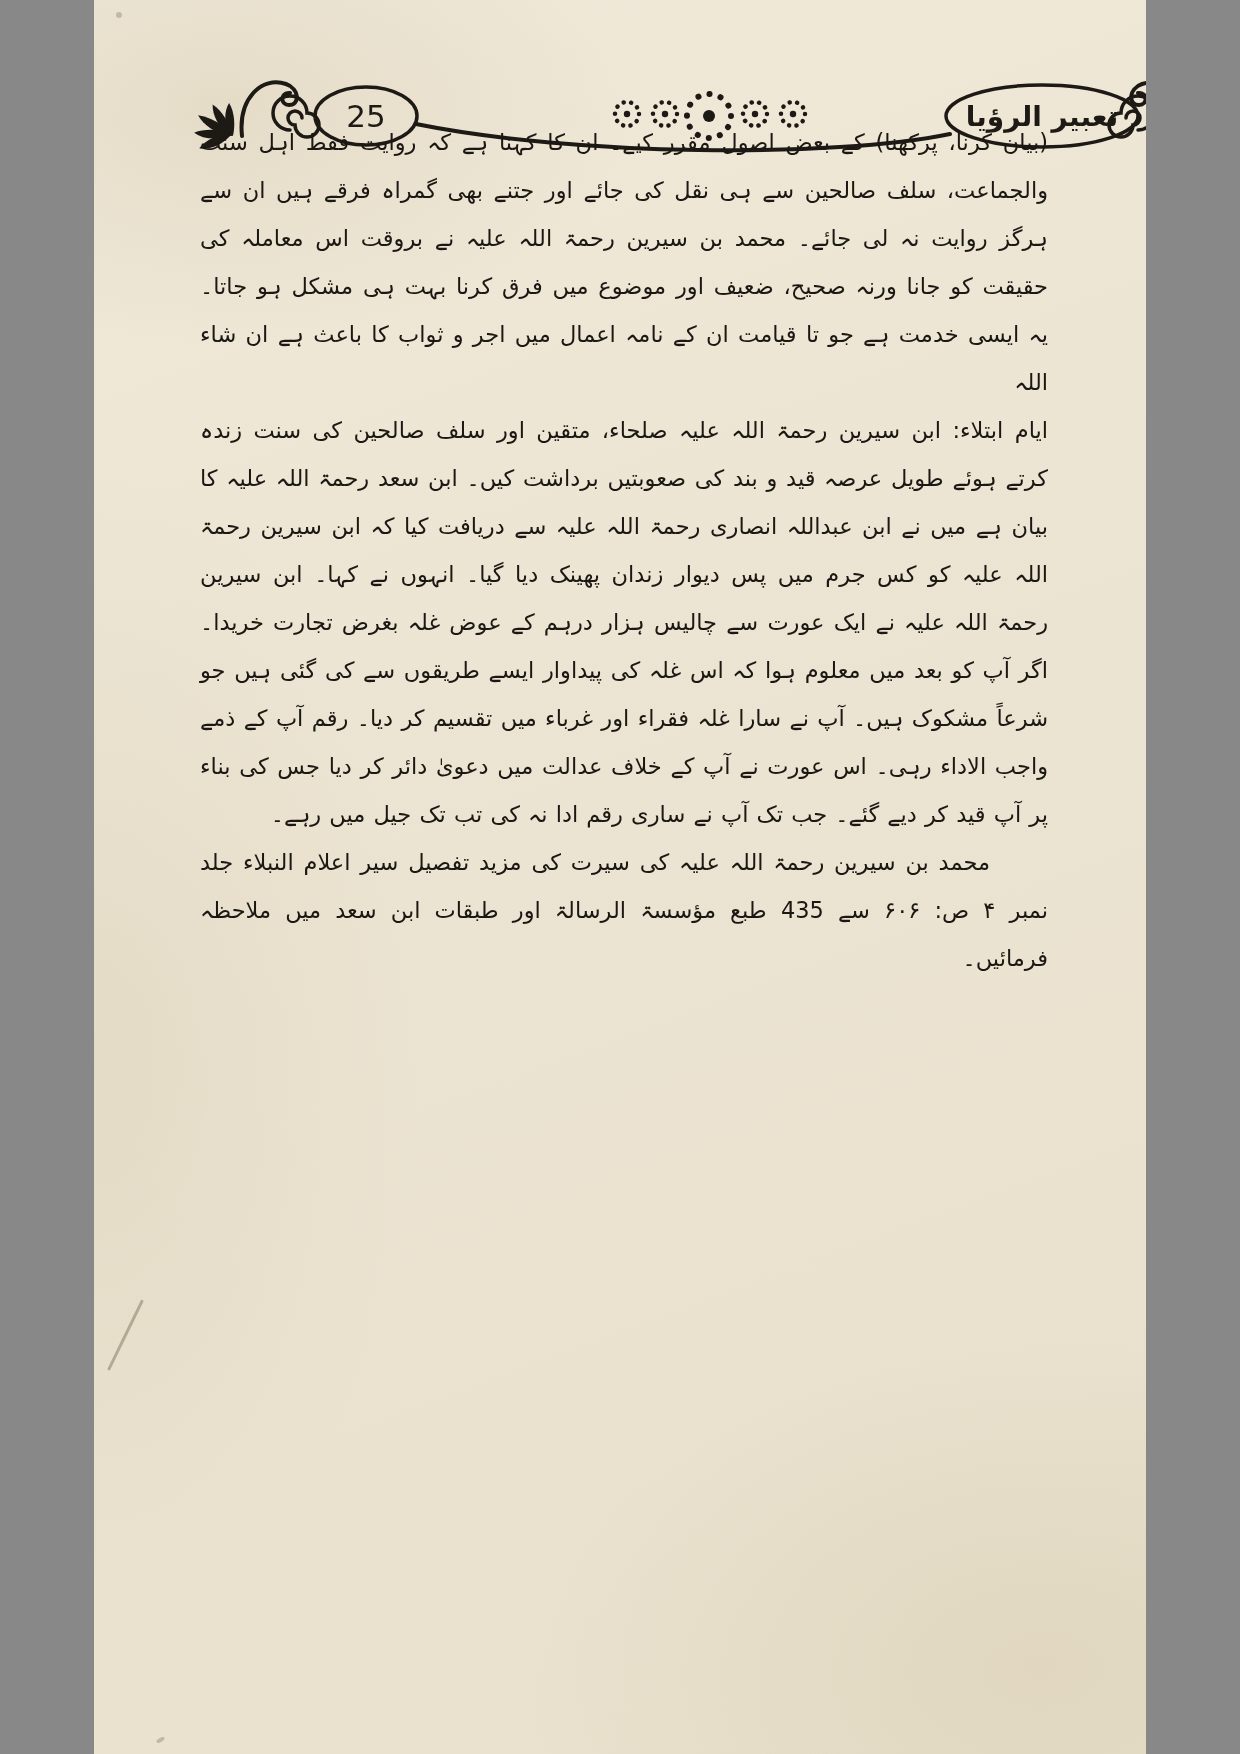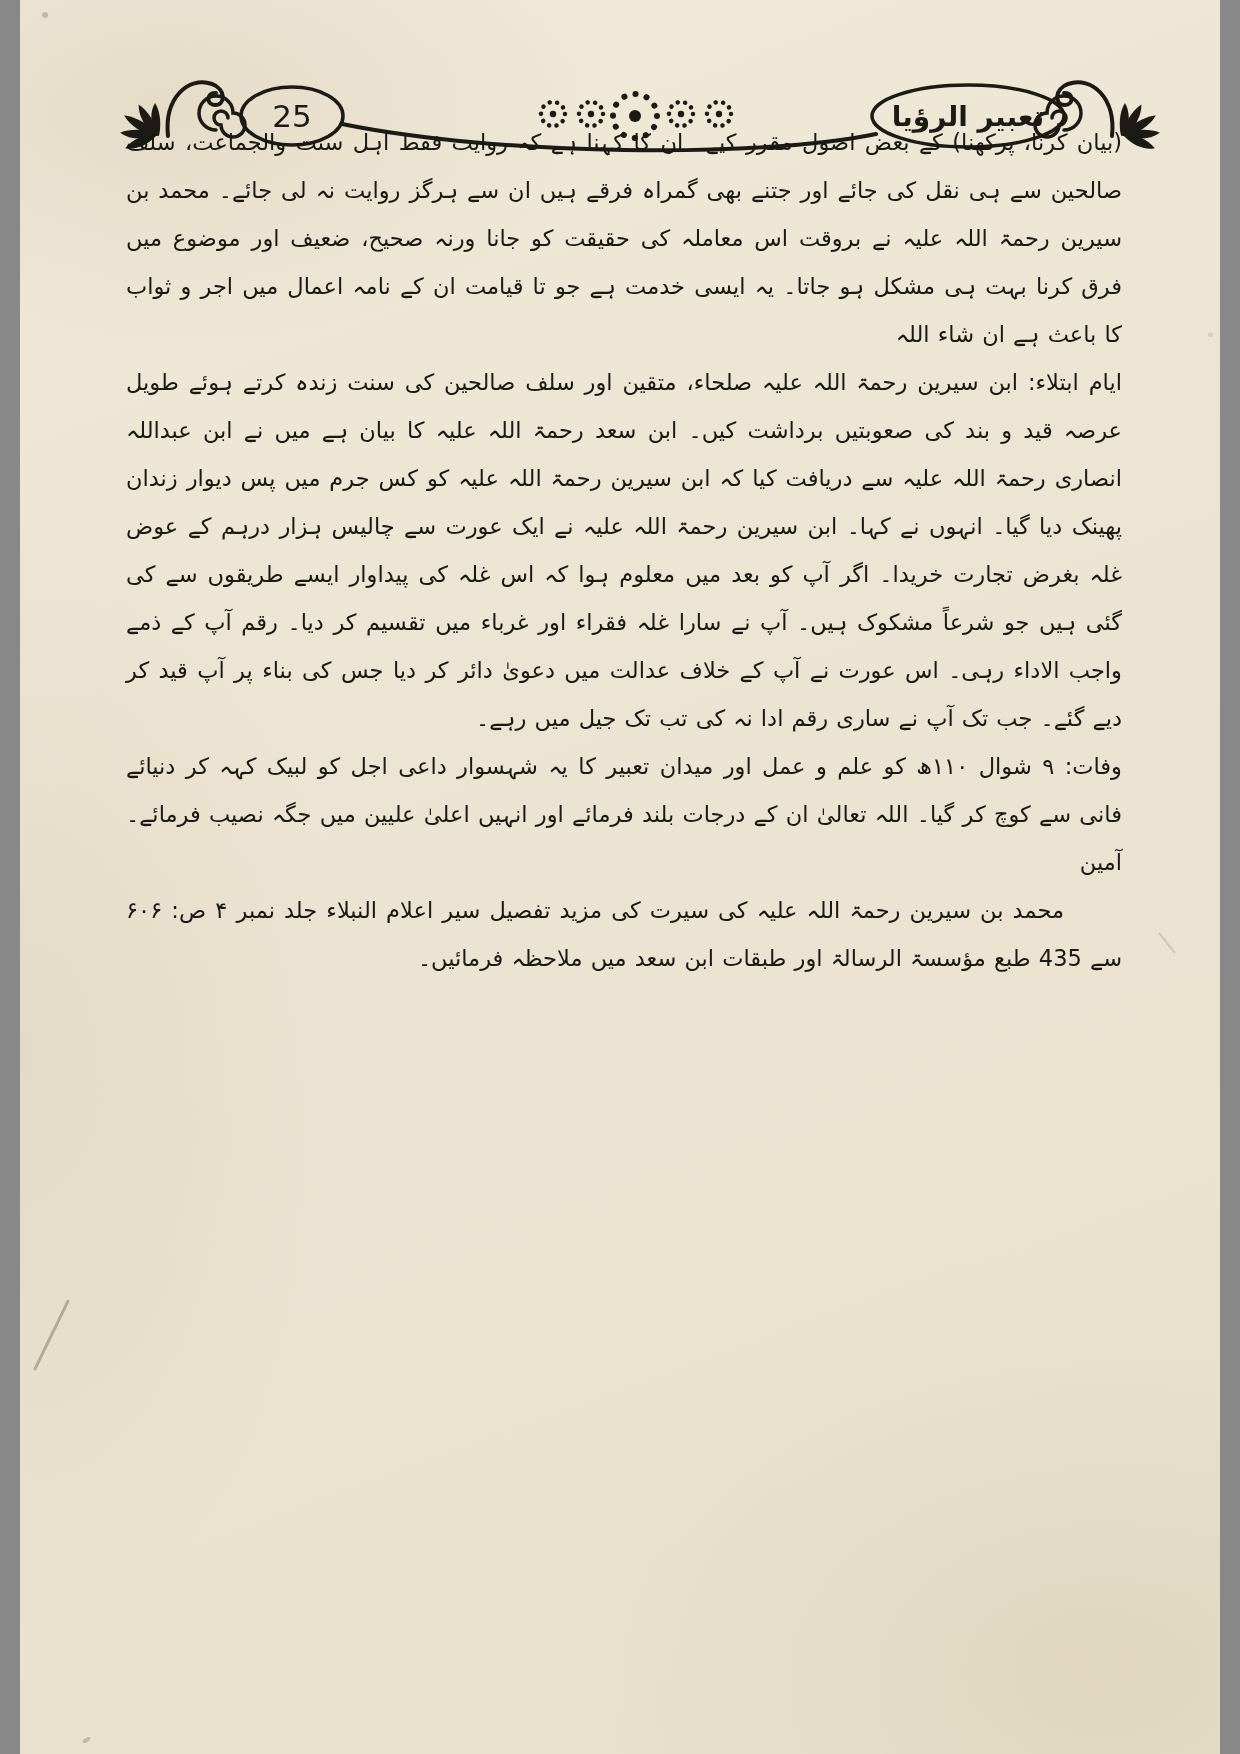--- a/index.html
+++ b/index.html
@@ -1,18 +1,18 @@
 <!DOCTYPE html>
 <html lang="ur"><head>
 <meta charset="utf-8">
 <style>
   html, body { margin: 0; padding: 0; background: #888; }
   .page {
     position: relative;
-    width: 1200px;
+    width: 1052px;
     height: 1754px;
     margin: 0 auto;
     overflow: hidden;
     background:
       radial-gradient(ellipse 700px 400px at 12% 6%, rgba(175,155,115,0.16), transparent 60%),
       radial-gradient(ellipse 900px 600px at 90% 95%, rgba(165,145,105,0.13), transparent 60%),
       radial-gradient(ellipse 500px 900px at 0% 60%, rgba(160,140,100,0.10), transparent 65%),
       linear-gradient(160deg, #f0e9d9 0%, #ece4d2 45%, #e9e1cd 100%);
     font-family: "DejaVu Sans", sans-serif;
     color: #1b1713;
@@ -112,21 +112,20 @@
         <path class="ink-fill" transform="rotate(-5)" d="M0 0 C -5 -13 -4 -25 2 -33 C 7 -23 6 -9 3 0 Z"></path>
       </g>
       <path class="ink-stroke" stroke-width="4" stroke-linecap="round" d="M148 100 C 144 62 168 40 192 48 C 206 53 206 69 195 69 C 186 69 186 56 196 57"></path>
       <path class="ink-stroke" stroke-width="3.5" stroke-linecap="round" d="M196 94 a 17 17 0 1 1 17 -17 a 12 12 0 1 1 -12 12 a 7 7 0 1 1 7 -7"></path>
     </g>
   </svg>
 
   <div class="content">
     <p>(بیان کرنا، پرکھنا) کے بعض اصول مقرر کیے۔ ان کا کہنا ہے کہ روایت فقط اہل سنت والجماعت، سلف صالحین سے ہی نقل کی جائے اور جتنے بھی گمراہ فرقے ہیں ان سے ہرگز روایت نہ لی جائے۔ محمد بن سیرین رحمۃ اللہ علیہ نے بروقت اس معاملہ کی حقیقت کو جانا ورنہ صحیح، ضعیف اور موضوع میں فرق کرنا بہت ہی مشکل ہو جاتا۔ یہ ایسی خدمت ہے جو تا قیامت ان کے نامہ اعمال میں اجر و ثواب کا باعث ہے ان شاء اللہ</p>
     <p>ایام ابتلاء: ابن سیرین رحمۃ اللہ علیہ صلحاء، متقین اور سلف صالحین کی سنت زندہ کرتے ہوئے طویل عرصہ قید و بند کی صعوبتیں برداشت کیں۔ ابن سعد رحمۃ اللہ علیہ کا بیان ہے میں نے ابن عبداللہ انصاری رحمۃ اللہ علیہ سے دریافت کیا کہ ابن سیرین رحمۃ اللہ علیہ کو کس جرم میں پس دیوار زندان پھینک دیا گیا۔ انہوں نے کہا۔ ابن سیرین رحمۃ اللہ علیہ نے ایک عورت سے چالیس ہزار درہم کے عوض غلہ بغرض تجارت خریدا۔ اگر آپ کو بعد میں معلوم ہوا کہ اس غلہ کی پیداوار ایسے طریقوں سے کی گئی ہیں جو شرعاً مشکوک ہیں۔ آپ نے سارا غلہ فقراء اور غرباء میں تقسیم کر دیا۔ رقم آپ کے ذمے واجب الاداء رہی۔ اس عورت نے آپ کے خلاف عدالت میں دعویٰ دائر کر دیا جس کی بناء پر آپ قید کر دیے گئے۔ جب تک آپ نے ساری رقم ادا نہ کی تب تک جیل میں رہے۔</p>
-    <p>وفات: ۹ شوال ۱۱۰ھ کو علم و عمل اور میدان تعبیر کا یہ شہسوار داعی اجل کو لبیک کہہ کر دنیائے فانی سے کوچ کر گیا۔ اللہ تعالیٰ ان کے درجات بلند فرمائے اور انہیں اعلیٰ علیین میں جگہ نصیب فرمائے۔ آمین</p>
     <p class="para-indent">محمد بن سیرین رحمۃ اللہ علیہ کی سیرت کی مزید تفصیل سیر اعلام النبلاء جلد نمبر ۴ ص: ۶۰۶ سے 435 طبع مؤسسۃ الرسالۃ اور طبقات ابن سعد میں ملاحظہ فرمائیں۔</p>
   </div>
 
 
   <div class="crease crease-bl"></div>
   <div class="crease crease-r"></div>
   <div class="speck" style="left:62px; top:1738px; width:9px; height:4px; transform:rotate(-30deg);"></div>
   <div class="speck" style="left:22px; top:12px; width:6px; height:6px;"></div>
   <div class="speck" style="left:1188px; top:332px; width:5px; height:5px; opacity:.5;"></div>
 

